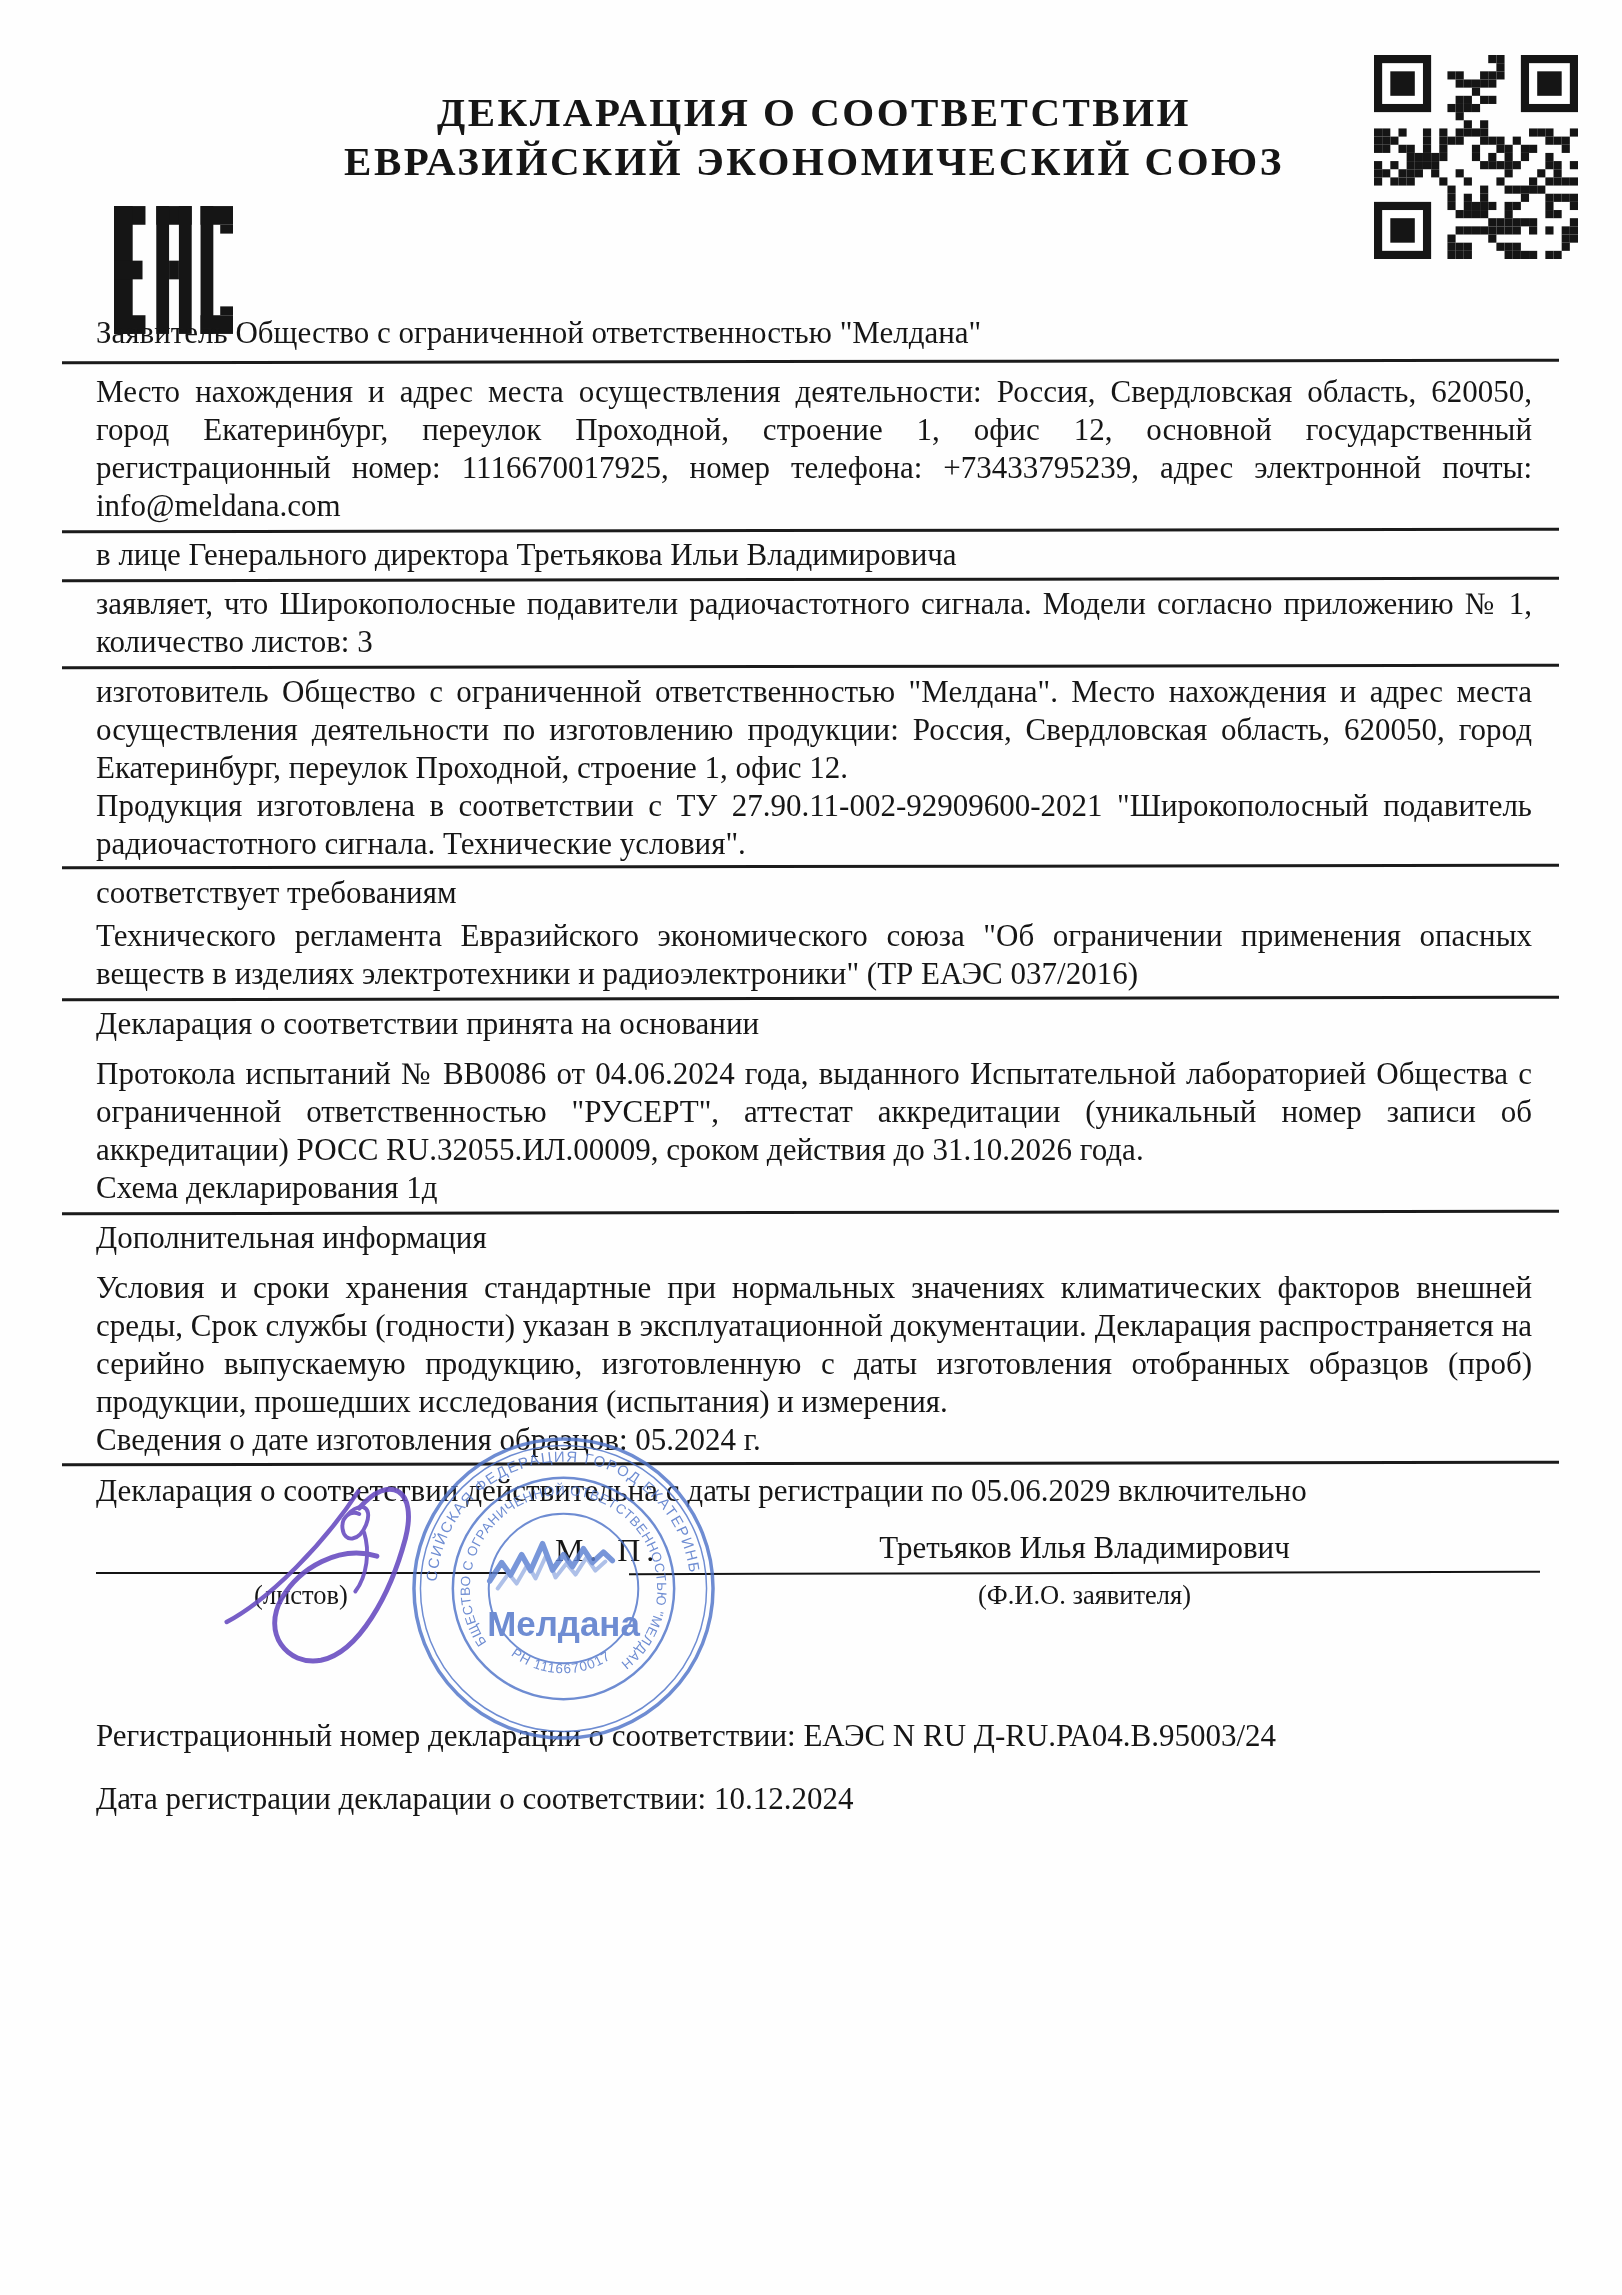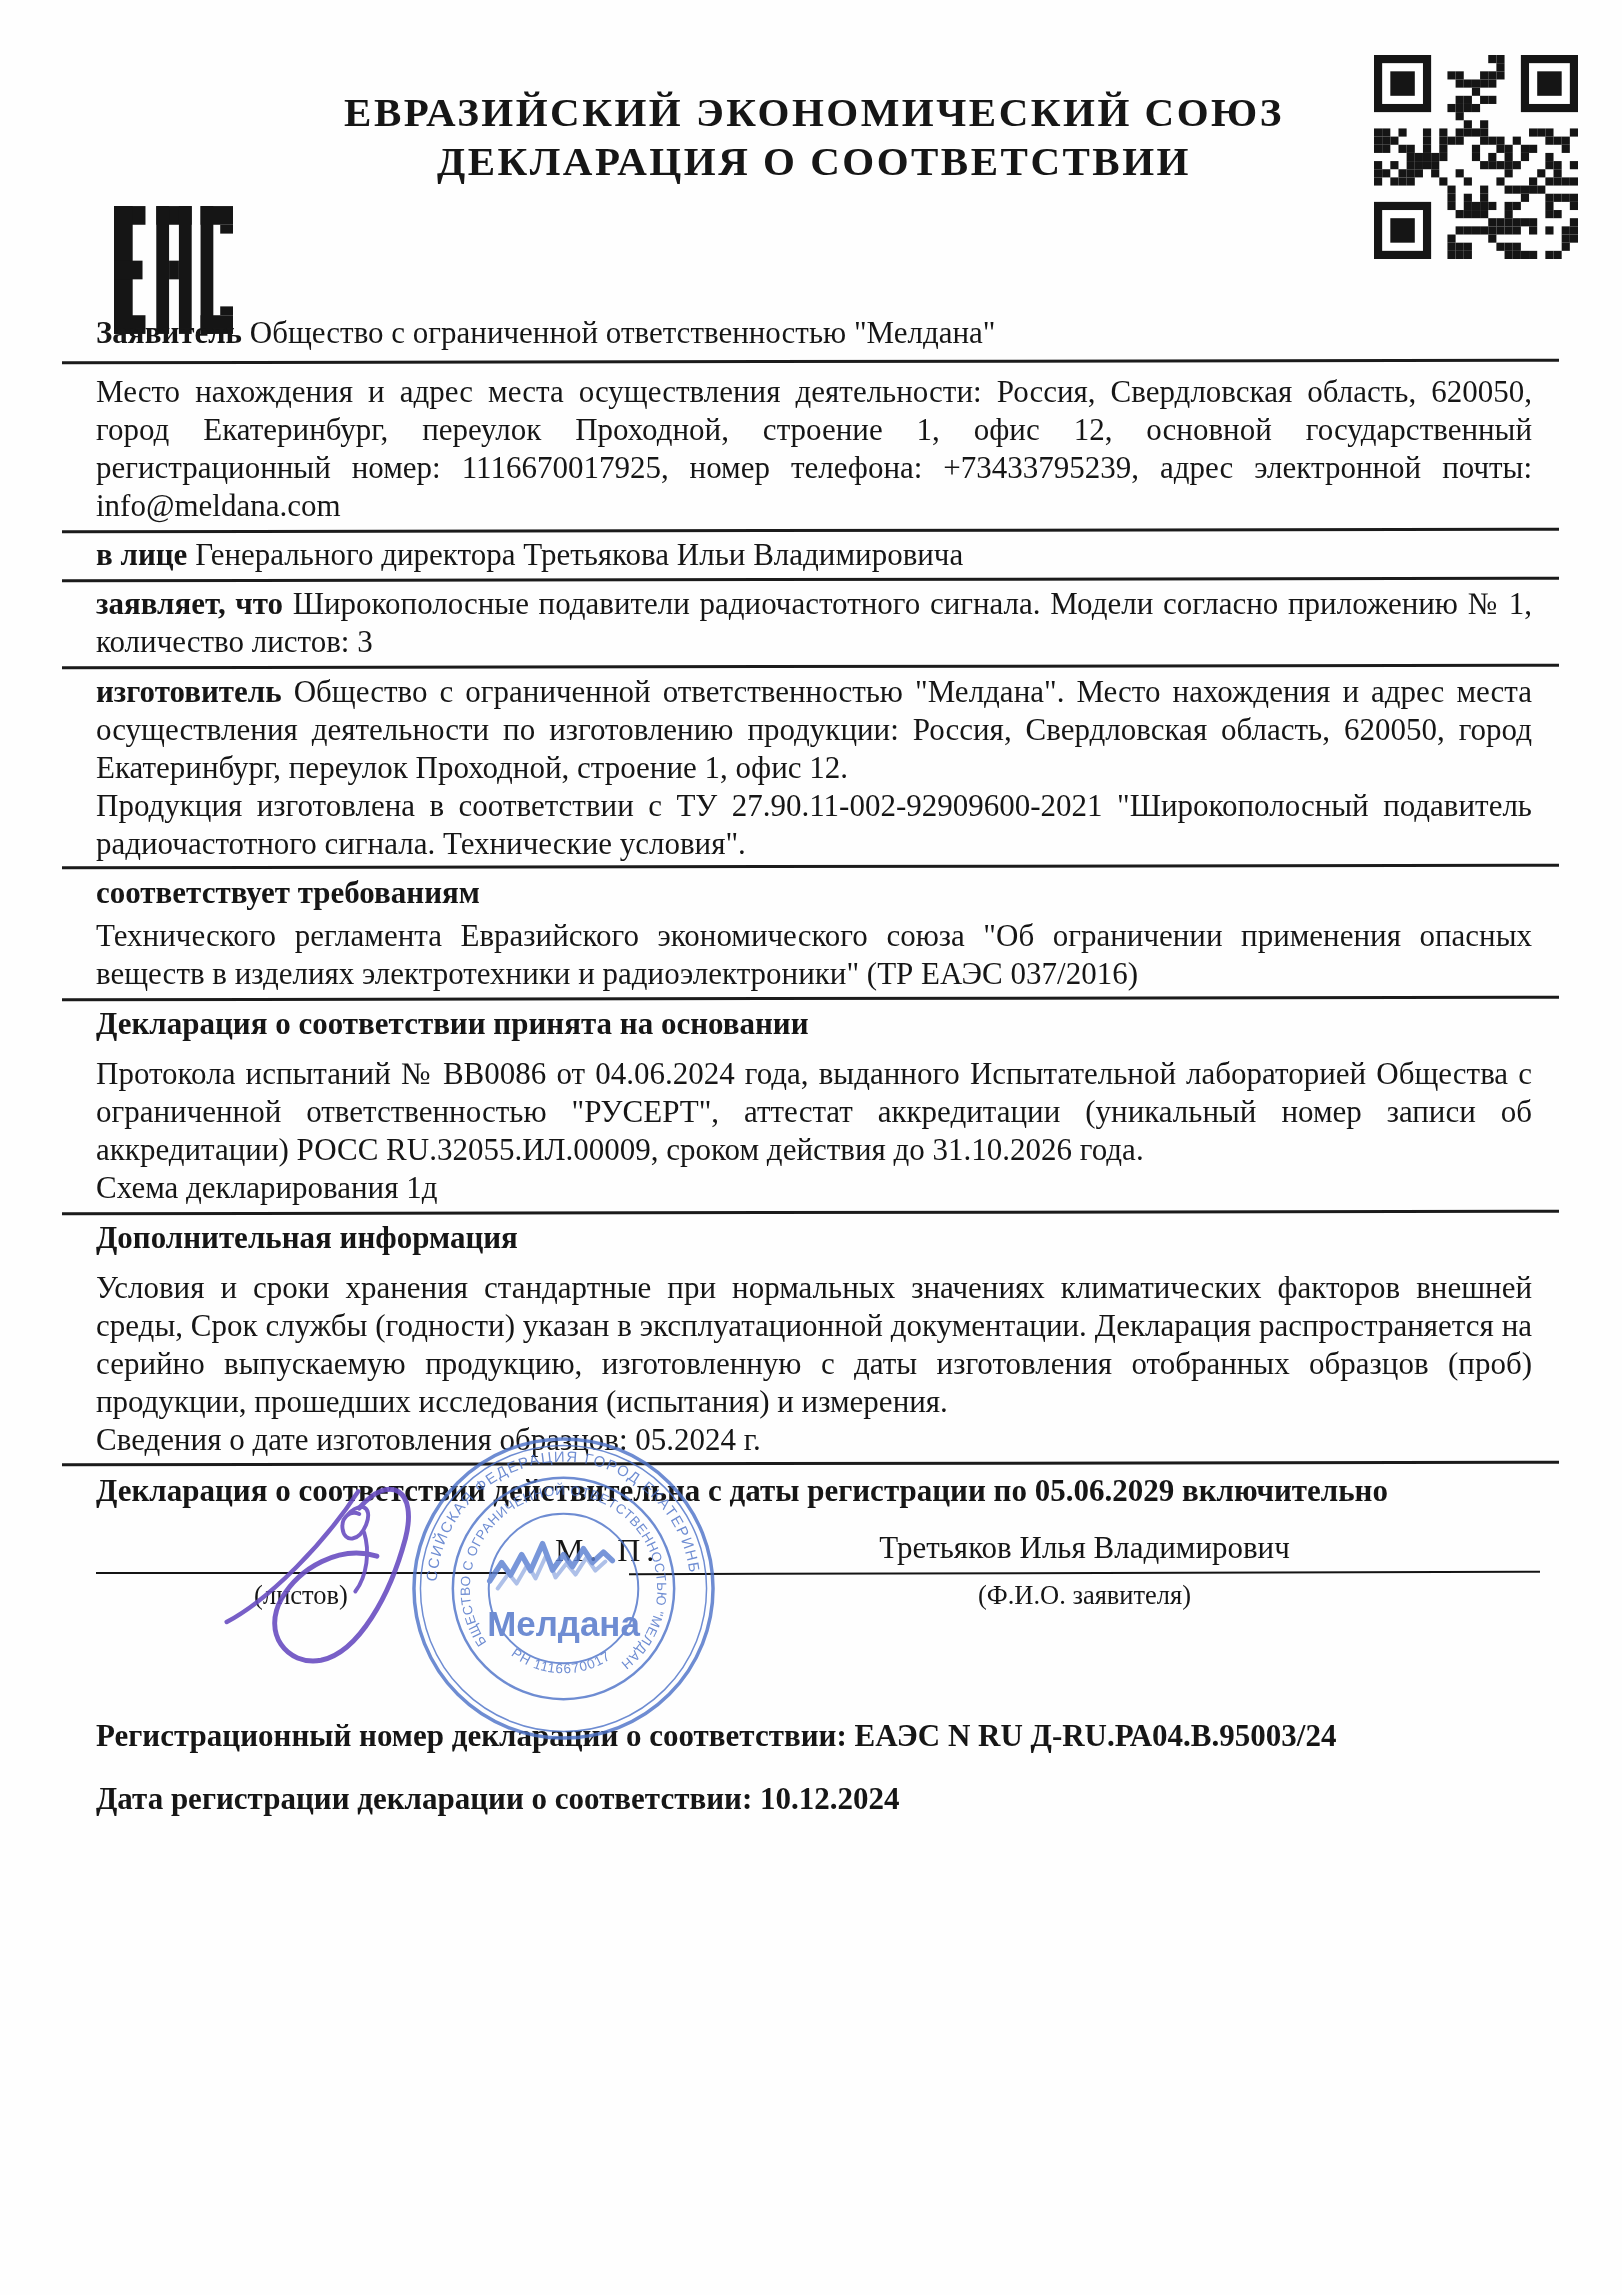--- a/index.html
+++ b/index.html
@@ -3,21 +3,21 @@
 <meta charset="utf-8">
 <style>
   html,body{margin:0;padding:0;}
   body{
     width:1623px;height:2295px;position:relative;background:#fefefe;
     font-family:"Liberation Serif", serif;color:#161616;overflow:hidden;
   }
   .page{position:absolute;inset:0;padding:88px 91px 0 96px;box-sizing:border-box;}
   p{margin:0;font-size:31px;line-height:38px;}
   .just{text-align:justify;}
-  .b{font-weight:bold;}
+  .b{font-weight:normal;}
   .titles{text-align:center;font-weight:bold;font-size:41px;line-height:49px;letter-spacing:2.5px;}
   .rule{height:3.4px;background:#1b1b1b;margin:6.9px -27px 0 -34px;transform:rotate(-0.1deg);}
   .mt8{margin-top:3.9px;}.mt10{margin-top:4.9px;}.mt16{margin-top:7.9px;}
   .mt20{margin-top:9.8px;}.mt24{margin-top:11.8px;}.mt6{margin-top:2.9px;}
   .mt12{margin-top:5.9px;}
   .applicant{margin-top:128px;}
   .eac{position:absolute;left:114px;top:206px;}
   .qr{position:absolute;left:1374px;top:55px;}
   .sigrow{position:relative;height:187px;margin-top:7.9px;}
   .sigline{position:absolute;top:54px;border-top:2.9px solid #141414;}
@@ -243,22 +243,22 @@
     <rect x="304" y="16" width="80" height="80" fill="#fff"></rect>
     <rect x="320" y="32" width="48" height="48" fill="#151515"></rect>
     <rect x="0" y="288" width="112" height="112" fill="#151515"></rect>
     <rect x="16" y="304" width="80" height="80" fill="#fff"></rect>
     <rect x="32" y="320" width="48" height="48" fill="#151515"></rect>
   </svg>
 
 <div class="page">
 
   <div class="titles">
+    <div>ДЕКЛАРАЦИЯ О СООТВЕТСТВИИ</div>
     <div>ЕВРАЗИЙСКИЙ ЭКОНОМИЧЕСКИЙ СОЮЗ</div>
-    <div>ДЕКЛАРАЦИЯ О СООТВЕТСТВИИ</div>
   </div>
 
   <p class="applicant"><b class="b">Заявитель</b> <span>Общество с ограниченной ответственностью "Мелдана"</span></p>
 
   <div class="rule mt16"></div>
 
   <p class="just mt20">Место нахождения и адрес места осуществления деятельности: Россия, Свердловская область, 620050, город Екатеринбург, переулок Проходной, строение 1, офис 12, основной государственный регистрационный номер: 1116670017925, номер телефона: +73433795239, адрес электронной почты: info@meldana.com</p>
 
   <div class="rule mt8"></div>
 

